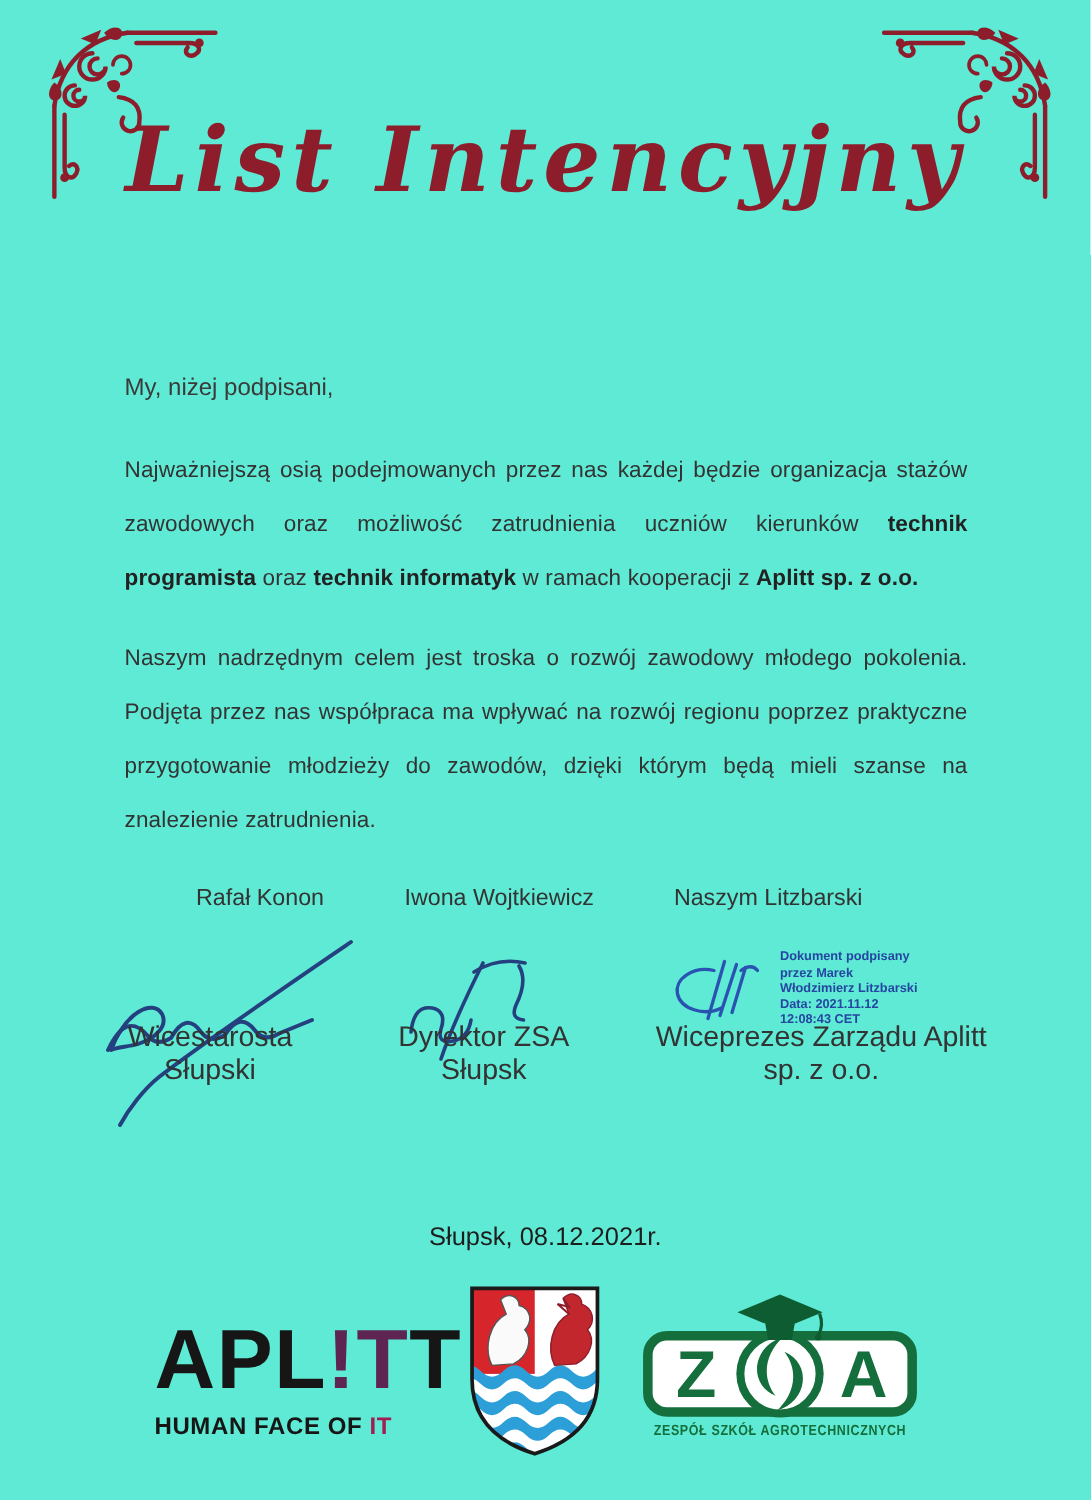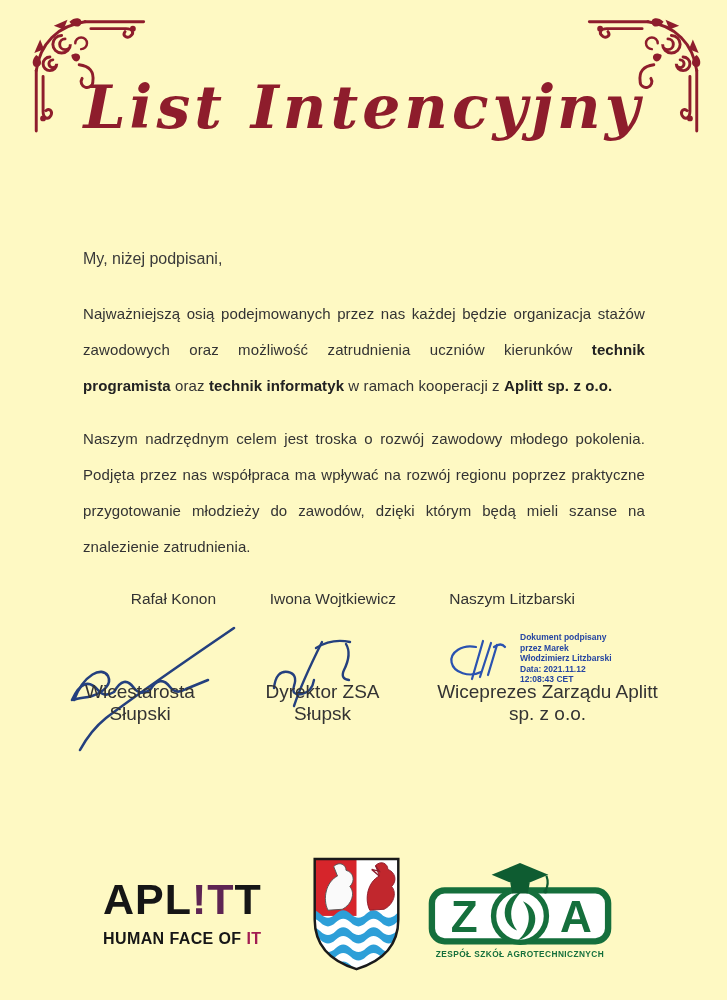--- a/index.html
+++ b/index.html
@@ -1,18 +1,18 @@
 <!DOCTYPE html>
 <html><head>
 <meta charset="utf-8">
 <style>
   html,body{margin:0;padding:0;background:#ffffff;}
   .page{
     position:relative;width:727px;height:1000px;margin:0 auto;
-    background:#fef9c3;overflow:hidden;
+    background:#5eead4;overflow:hidden;
     font-family:"Liberation Sans","DejaVu Sans",sans-serif;color:#2e2e2e;
   }
   
   .ornament{position:absolute;top:14px;width:118px;height:122px;}
   .ornament.left{left:28px;}
   .ornament.right{right:22px;transform:scaleX(-1);}
   
   .doc-title{
     position:absolute;top:72px;left:0;width:100%;text-align:center;
     font-family:"DejaVu Serif","Liberation Serif",serif;
@@ -38,21 +38,21 @@
   .sig3{left:430px;top:633px;}
   .stamp{
     position:absolute;left:520px;top:632px;width:140px;
     font-size:8.5px;line-height:10.5px;color:#2646a2;font-weight:600;
   }
   
   .dateline{position:absolute;top:815px;left:0;width:100%;text-align:center;
     font-size:17px;color:#1d1d1d;}
   
   .logo-aplitt{position:absolute;left:103px;top:878px;}
-  .aplitt-word{font-size:43px;font-weight:800;letter-spacing:1px;color:#161616;line-height:1;}
+  .aplitt-word{font-size:56px;font-weight:800;letter-spacing:1px;color:#161616;line-height:1;}
   .aplitt-word .accent{color:#5e2553;}
   .aplitt-tag{margin-top:9px;font-size:16px;font-weight:800;letter-spacing:0.4px;color:#161616;}
   .aplitt-tag .accent{color:#a21d52;}
   .logo-crest{position:absolute;left:309px;top:855px;}
   .logo-zsa{position:absolute;left:427px;top:861px;}
 </style>
 </head>
 <body>
 
 <div class="page">
@@ -131,20 +131,21 @@
     <div>przez Marek</div>
     <div>Włodzimierz Litzbarski</div>
     <div>Data: 2021.11.12</div>
     <div>12:08:43 CET</div>
   </div>
 
   <div class="sig-role r1">Wicestarosta Słupski</div>
   <div class="sig-role r2">Dyrektor ZSA Słupsk</div>
   <div class="sig-role r3">Wiceprezes Zarządu Aplitt sp. z o.o.</div>
 
+  <div class="dateline">Słupsk, 08.12.2021r.</div>
 
   <div class="logo-aplitt">
     <div class="aplitt-word"><span>APL</span><span class="accent">!T</span><span>T</span></div>
     <div class="aplitt-tag"><span>HUMAN FACE OF </span><span class="accent">IT</span></div>
   </div>
 
   <svg class="logo-crest" width="95" height="119" viewBox="0 0 100 125">
     <defs>
       <clipPath id="shieldClip">
         <path d="M6,4 H94 V68 C94,96 76,112 50,120 C24,112 6,96 6,68 Z"></path>

